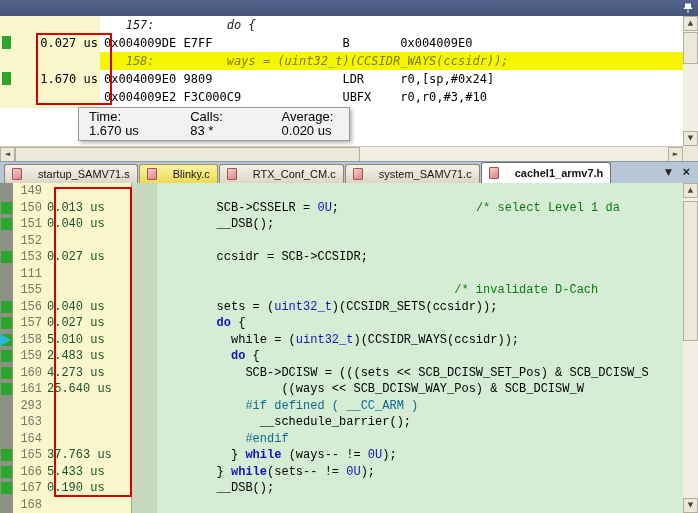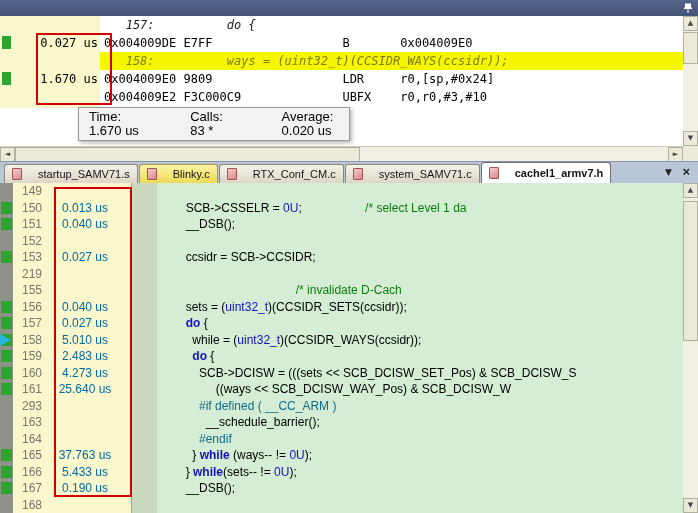--- a/index.html
+++ b/index.html
@@ -49,29 +49,29 @@
     background:linear-gradient(#f5f2e8,#dcd7c7);font-size:11px;color:#151515;cursor:pointer;white-space:nowrap}
   .tab[data-state="highlight"]{background:linear-gradient(#fcf4a2,#eeda55);border-color:#a89a4e}
   .tab[data-state="active"]{height:21px;background:#fff;font-weight:bold;border-color:#6f6f6f}
   .tabicon{flex:none;width:10px;height:12px;background:linear-gradient(150deg,#f7cccc,#dd8686);
     border:1px solid #a05252;border-radius:1px}
   .tab-dd{position:absolute;right:26px;top:5px;font-family:"DejaVu Sans",sans-serif;font-size:9px;color:#222;cursor:pointer}
   .tab-x{position:absolute;right:8px;top:3px;font-size:13px;font-weight:bold;color:#222;cursor:pointer;line-height:14px}
 
   
   .editor{position:absolute;left:0;top:183px;width:683px;height:330px;overflow:hidden;
-    font-family:Liberation Sans, sans-serif;font-size:12px}
+    font-family:Liberation Mono, monospace;font-size:12px}
   .eline{display:flex;height:16.5px;line-height:16.5px;white-space:pre}
   .estrip{flex:none;width:13px;background:#8e9186;position:relative}
   .ecov{position:absolute;left:1px;top:2px;width:11px;height:12px;background:var(--coverage-green,#2da42d)}
   .earrow{position:absolute;left:0;top:2px;width:0;height:0;z-index:5;
     border-top:6px solid transparent;border-bottom:6px solid transparent;border-left:11px solid #2bb5dc}
   .enum{flex:none;width:34px;background:var(--margin-yellow,#fbf7cc);color:#77776a;
     text-align:right;padding-right:5px}
-  .etime{flex:none;width:84px;background:var(--margin-yellow,#fbf7cc);text-align:center;padding-right:8px;color:#0369a1}
+  .etime{flex:none;width:84px;background:var(--margin-yellow,#fbf7cc);text-align:left;padding-right:8px;color:#14532d}
   .efold{flex:none;width:26px;background:#c9d9c0;border-left:1px solid #98ab8c}
   .ecode{flex:1;background:var(--editor-bg,#d4edd4);padding-left:2px;overflow:hidden;white-space:pre}
   .s-t{color:#000}
   .s-k{color:#1313bd;font-weight:bold}
   .s-k2{color:#1313bd}
   .s-n{color:#1313bd}
   .s-c{color:#0b7d0b}
   .s-p{color:#0f6b8e}
 
   
@@ -158,21 +158,21 @@
     <span class="tab-dd">▼</span>
     <span class="tab-x">×</span>
   </div>
 
   <div class="editor">
       <div class="eline"><div class="estrip"></div><div class="enum">149</div><div class="etime"></div><div class="efold"></div><div class="ecode"></div></div>
       <div class="eline"><div class="estrip"><span class="ecov"></span></div><div class="enum">150</div><div class="etime">0.013 us</div><div class="efold"></div><div class="ecode"><span class="s-t">        SCB-&gt;CSSELR = </span><span class="s-n">0U</span><span class="s-t">;                   </span><span class="s-c">/* select Level 1 da</span></div></div>
       <div class="eline"><div class="estrip"><span class="ecov"></span></div><div class="enum">151</div><div class="etime">0.040 us</div><div class="efold"></div><div class="ecode"><span class="s-t">        __DSB();</span></div></div>
       <div class="eline"><div class="estrip"></div><div class="enum">152</div><div class="etime"></div><div class="efold"></div><div class="ecode"></div></div>
       <div class="eline"><div class="estrip"><span class="ecov"></span></div><div class="enum">153</div><div class="etime">0.027 us</div><div class="efold"></div><div class="ecode"><span class="s-t">        ccsidr = SCB-&gt;CCSIDR;</span></div></div>
-      <div class="eline"><div class="estrip"></div><div class="enum">219</div><div class="etime"></div><div class="efold"></div><div class="ecode"></div></div>
+      <div class="eline"><div class="estrip"></div><div class="enum">111</div><div class="etime"></div><div class="efold"></div><div class="ecode"></div></div>
       <div class="eline"><div class="estrip"></div><div class="enum">155</div><div class="etime"></div><div class="efold"></div><div class="ecode"><span class="s-t">                                         </span><span class="s-c">/* invalidate D-Cach</span></div></div>
       <div class="eline"><div class="estrip"><span class="ecov"></span></div><div class="enum">156</div><div class="etime">0.040 us</div><div class="efold"></div><div class="ecode"><span class="s-t">        sets = (</span><span class="s-k2">uint32_t</span><span class="s-t">)(CCSIDR_SETS(ccsidr));</span></div></div>
       <div class="eline"><div class="estrip"><span class="ecov"></span></div><div class="enum">157</div><div class="etime">0.027 us</div><div class="efold"></div><div class="ecode"><span class="s-t">        </span><span class="s-k">do</span><span class="s-t"> {</span></div></div>
       <div class="eline"><div class="estrip"><span class="ecov"></span><span class="earrow"></span></div><div class="enum">158</div><div class="etime">5.010 us</div><div class="efold"></div><div class="ecode"><span class="s-t">          while = (</span><span class="s-k2">uint32_t</span><span class="s-t">)(CCSIDR_WAYS(ccsidr));</span></div></div>
       <div class="eline"><div class="estrip"><span class="ecov"></span></div><div class="enum">159</div><div class="etime">2.483 us</div><div class="efold"></div><div class="ecode"><span class="s-t">          </span><span class="s-k">do</span><span class="s-t"> {</span></div></div>
       <div class="eline"><div class="estrip"><span class="ecov"></span></div><div class="enum">160</div><div class="etime">4.273 us</div><div class="efold"></div><div class="ecode"><span class="s-t">            SCB-&gt;DCISW = (((sets &lt;&lt; SCB_DCISW_SET_Pos) &amp; SCB_DCISW_S</span></div></div>
       <div class="eline"><div class="estrip"><span class="ecov"></span></div><div class="enum">161</div><div class="etime">25.640 us</div><div class="efold"></div><div class="ecode"><span class="s-t">                 ((ways &lt;&lt; SCB_DCISW_WAY_Pos) &amp; SCB_DCISW_W</span></div></div>
       <div class="eline"><div class="estrip"></div><div class="enum">293</div><div class="etime"></div><div class="efold"></div><div class="ecode"><span class="s-t">            </span><span class="s-p">#if defined ( __CC_ARM )</span></div></div>
       <div class="eline"><div class="estrip"></div><div class="enum">163</div><div class="etime"></div><div class="efold"></div><div class="ecode"><span class="s-t">              __schedule_barrier();</span></div></div>
       <div class="eline"><div class="estrip"></div><div class="enum">164</div><div class="etime"></div><div class="efold"></div><div class="ecode"><span class="s-t">            </span><span class="s-p">#endif</span></div></div>

